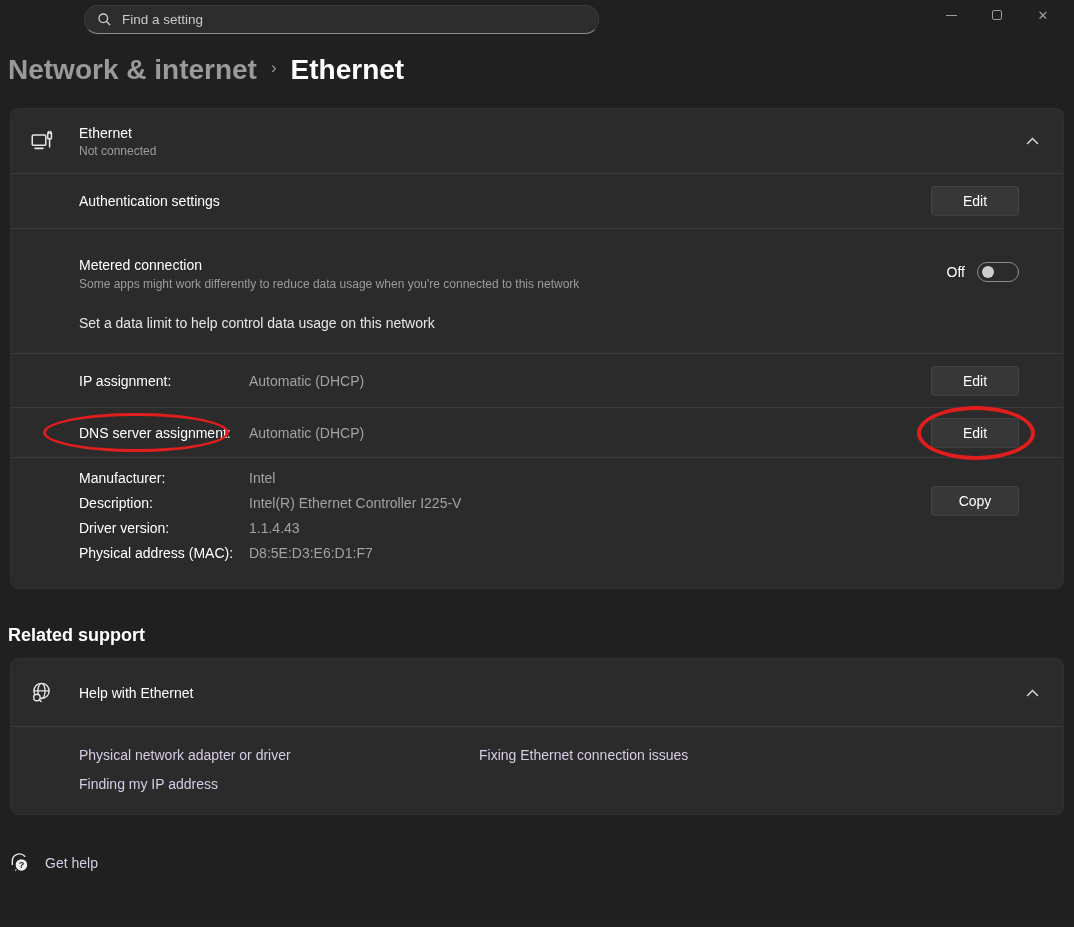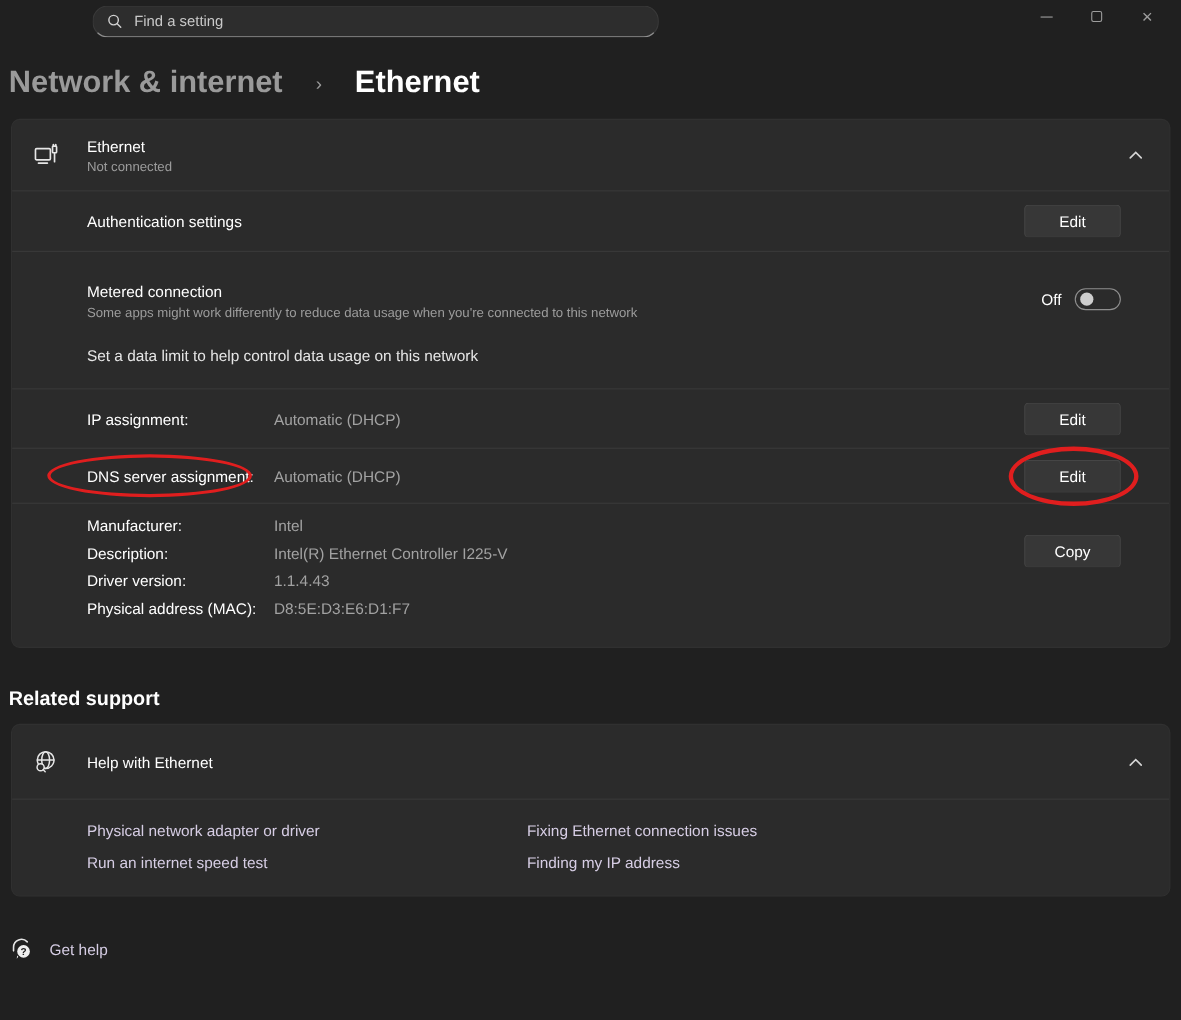--- a/index.html
+++ b/index.html
@@ -36,21 +36,21 @@
   .searchbox .ph{color:#c9c9c9;font-size:13.5px;}
   .win-controls{position:absolute;right:8px;top:0;display:flex;height:30px;}
   .win-btn{
     width:46px;height:30px;display:flex;align-items:center;justify-content:center;
     background:transparent;border:none;color:#9d9d9d;font-size:13px;cursor:pointer;
   }
   .max-box{display:inline-block;width:10px;height:10px;border:1px solid #9d9d9d;border-radius:2px;}
   .min-line{display:inline-block;width:11px;height:0;border-top:1px solid #9d9d9d;}
 
   
-  .breadcrumb{display:flex;align-items:center;gap:30px;padding:14px 0 0 8px;height:56px;}
+  .breadcrumb{display:flex;align-items:flex-start;gap:14px;padding:14px 0 0 8px;height:56px;}
   .crumb-parent{font-size:28px;font-weight:600;color:#9a9a9a;cursor:pointer;}
   .crumb-sep{font-size:17px;color:#9a9a9a;padding-top:4px;}
   .crumb-current{font-size:28px;font-weight:600;color:#fff;}
 
   
   .card{
     margin:0 10px;background:var(--card-bg);border-radius:8px;
     border:1px solid #303030;overflow:hidden;
   }
   .card-row{border-top:1px solid var(--divider);}
@@ -257,21 +257,20 @@
       </div>
       <span class="chevron">
         <svg width="13" height="8" viewBox="0 0 13 8" fill="none" stroke="#d4d4d4" stroke-width="1.5" stroke-linecap="round">
           <polyline points="1.5,6.5 6.5,1.5 11.5,6.5"></polyline>
         </svg>
       </span>
     </div>
     <div class="help-links">
       <span class="help-link">Physical network adapter or driver</span>
       <span class="help-link">Fixing Ethernet connection issues</span>
-      <span class="help-link">Run an internet speed test</span>
       <span class="help-link">Finding my IP address</span>
     </div>
   </div>
 
   <div class="gethelp">
     <svg width="23" height="23" viewBox="0 0 24 24">
       <path d="M4.5 14 v-3.5 a7.5 7.5 0 0 1 13 -5" fill="none" stroke="#e6e6e6" stroke-width="1.5" stroke-linecap="round"></path>
       <circle cx="14" cy="14.5" r="6" fill="#efefef"></circle>
       <path d="M9 19.5 l-1.5 2 0.5 -3" fill="#efefef"></path>
       <text x="14" y="18" text-anchor="middle" font-size="9.5" font-weight="bold" fill="#202020" font-family="Liberation Sans, sans-serif">?</text>

